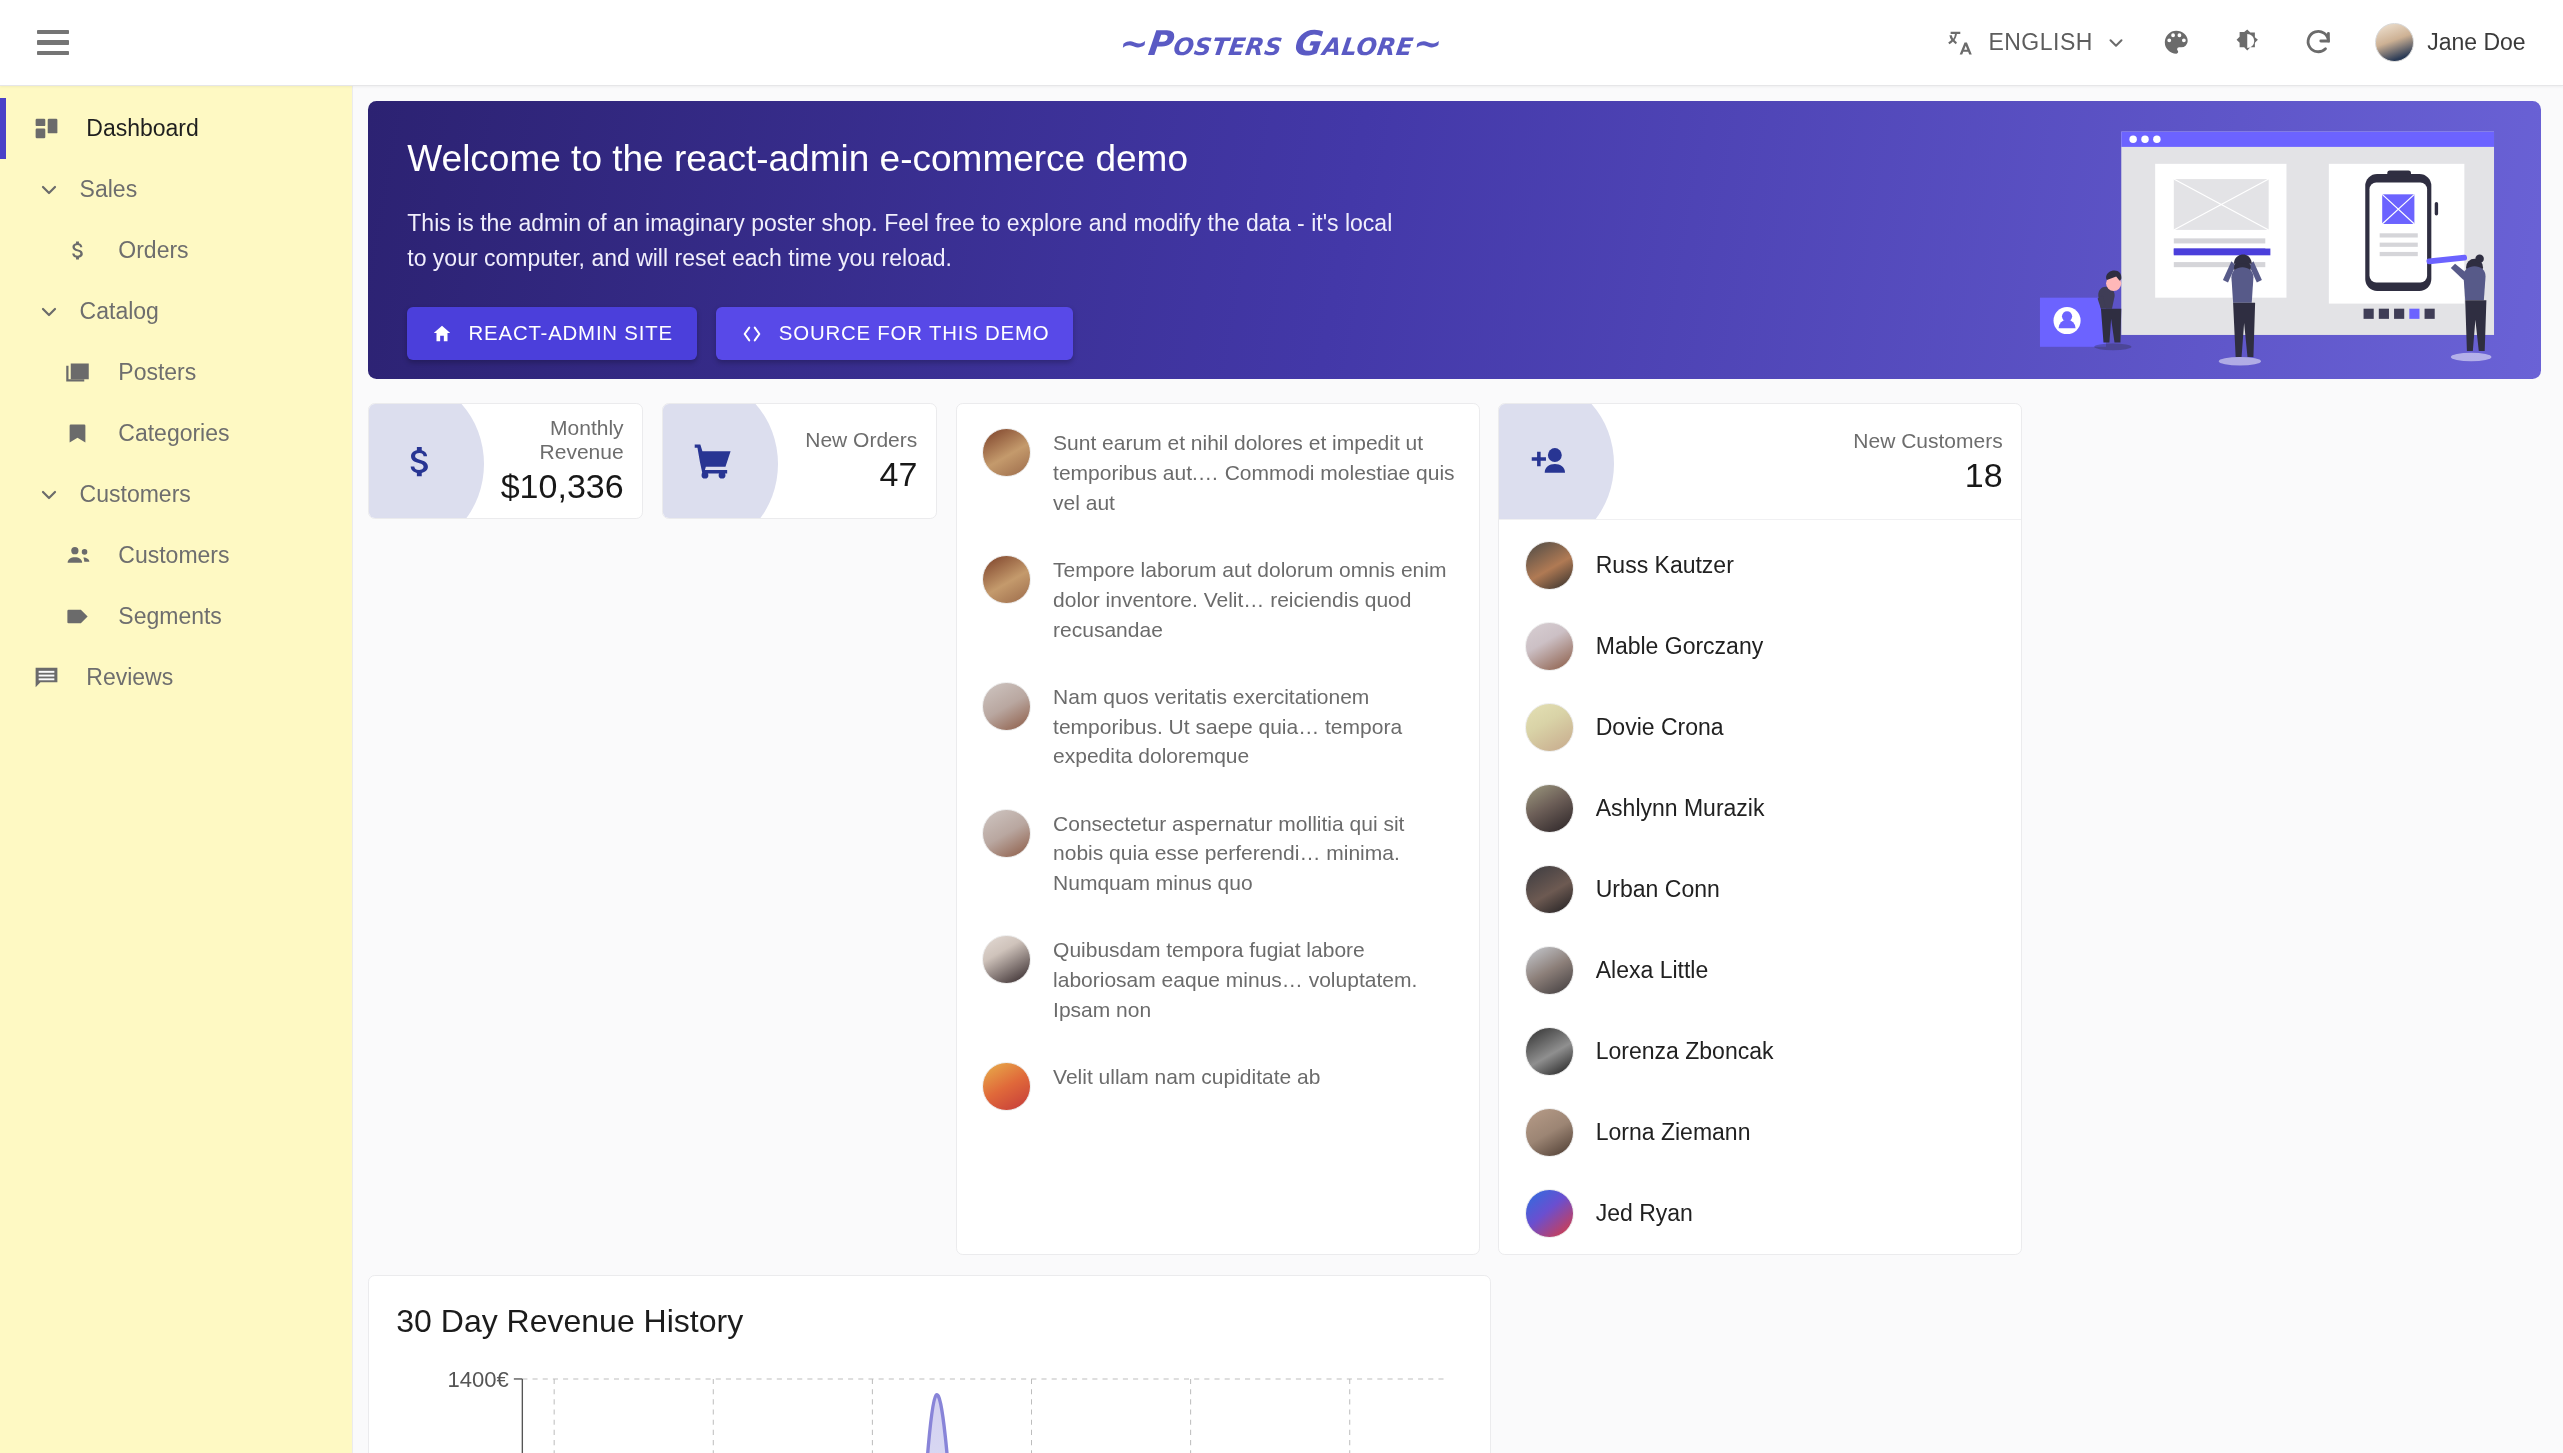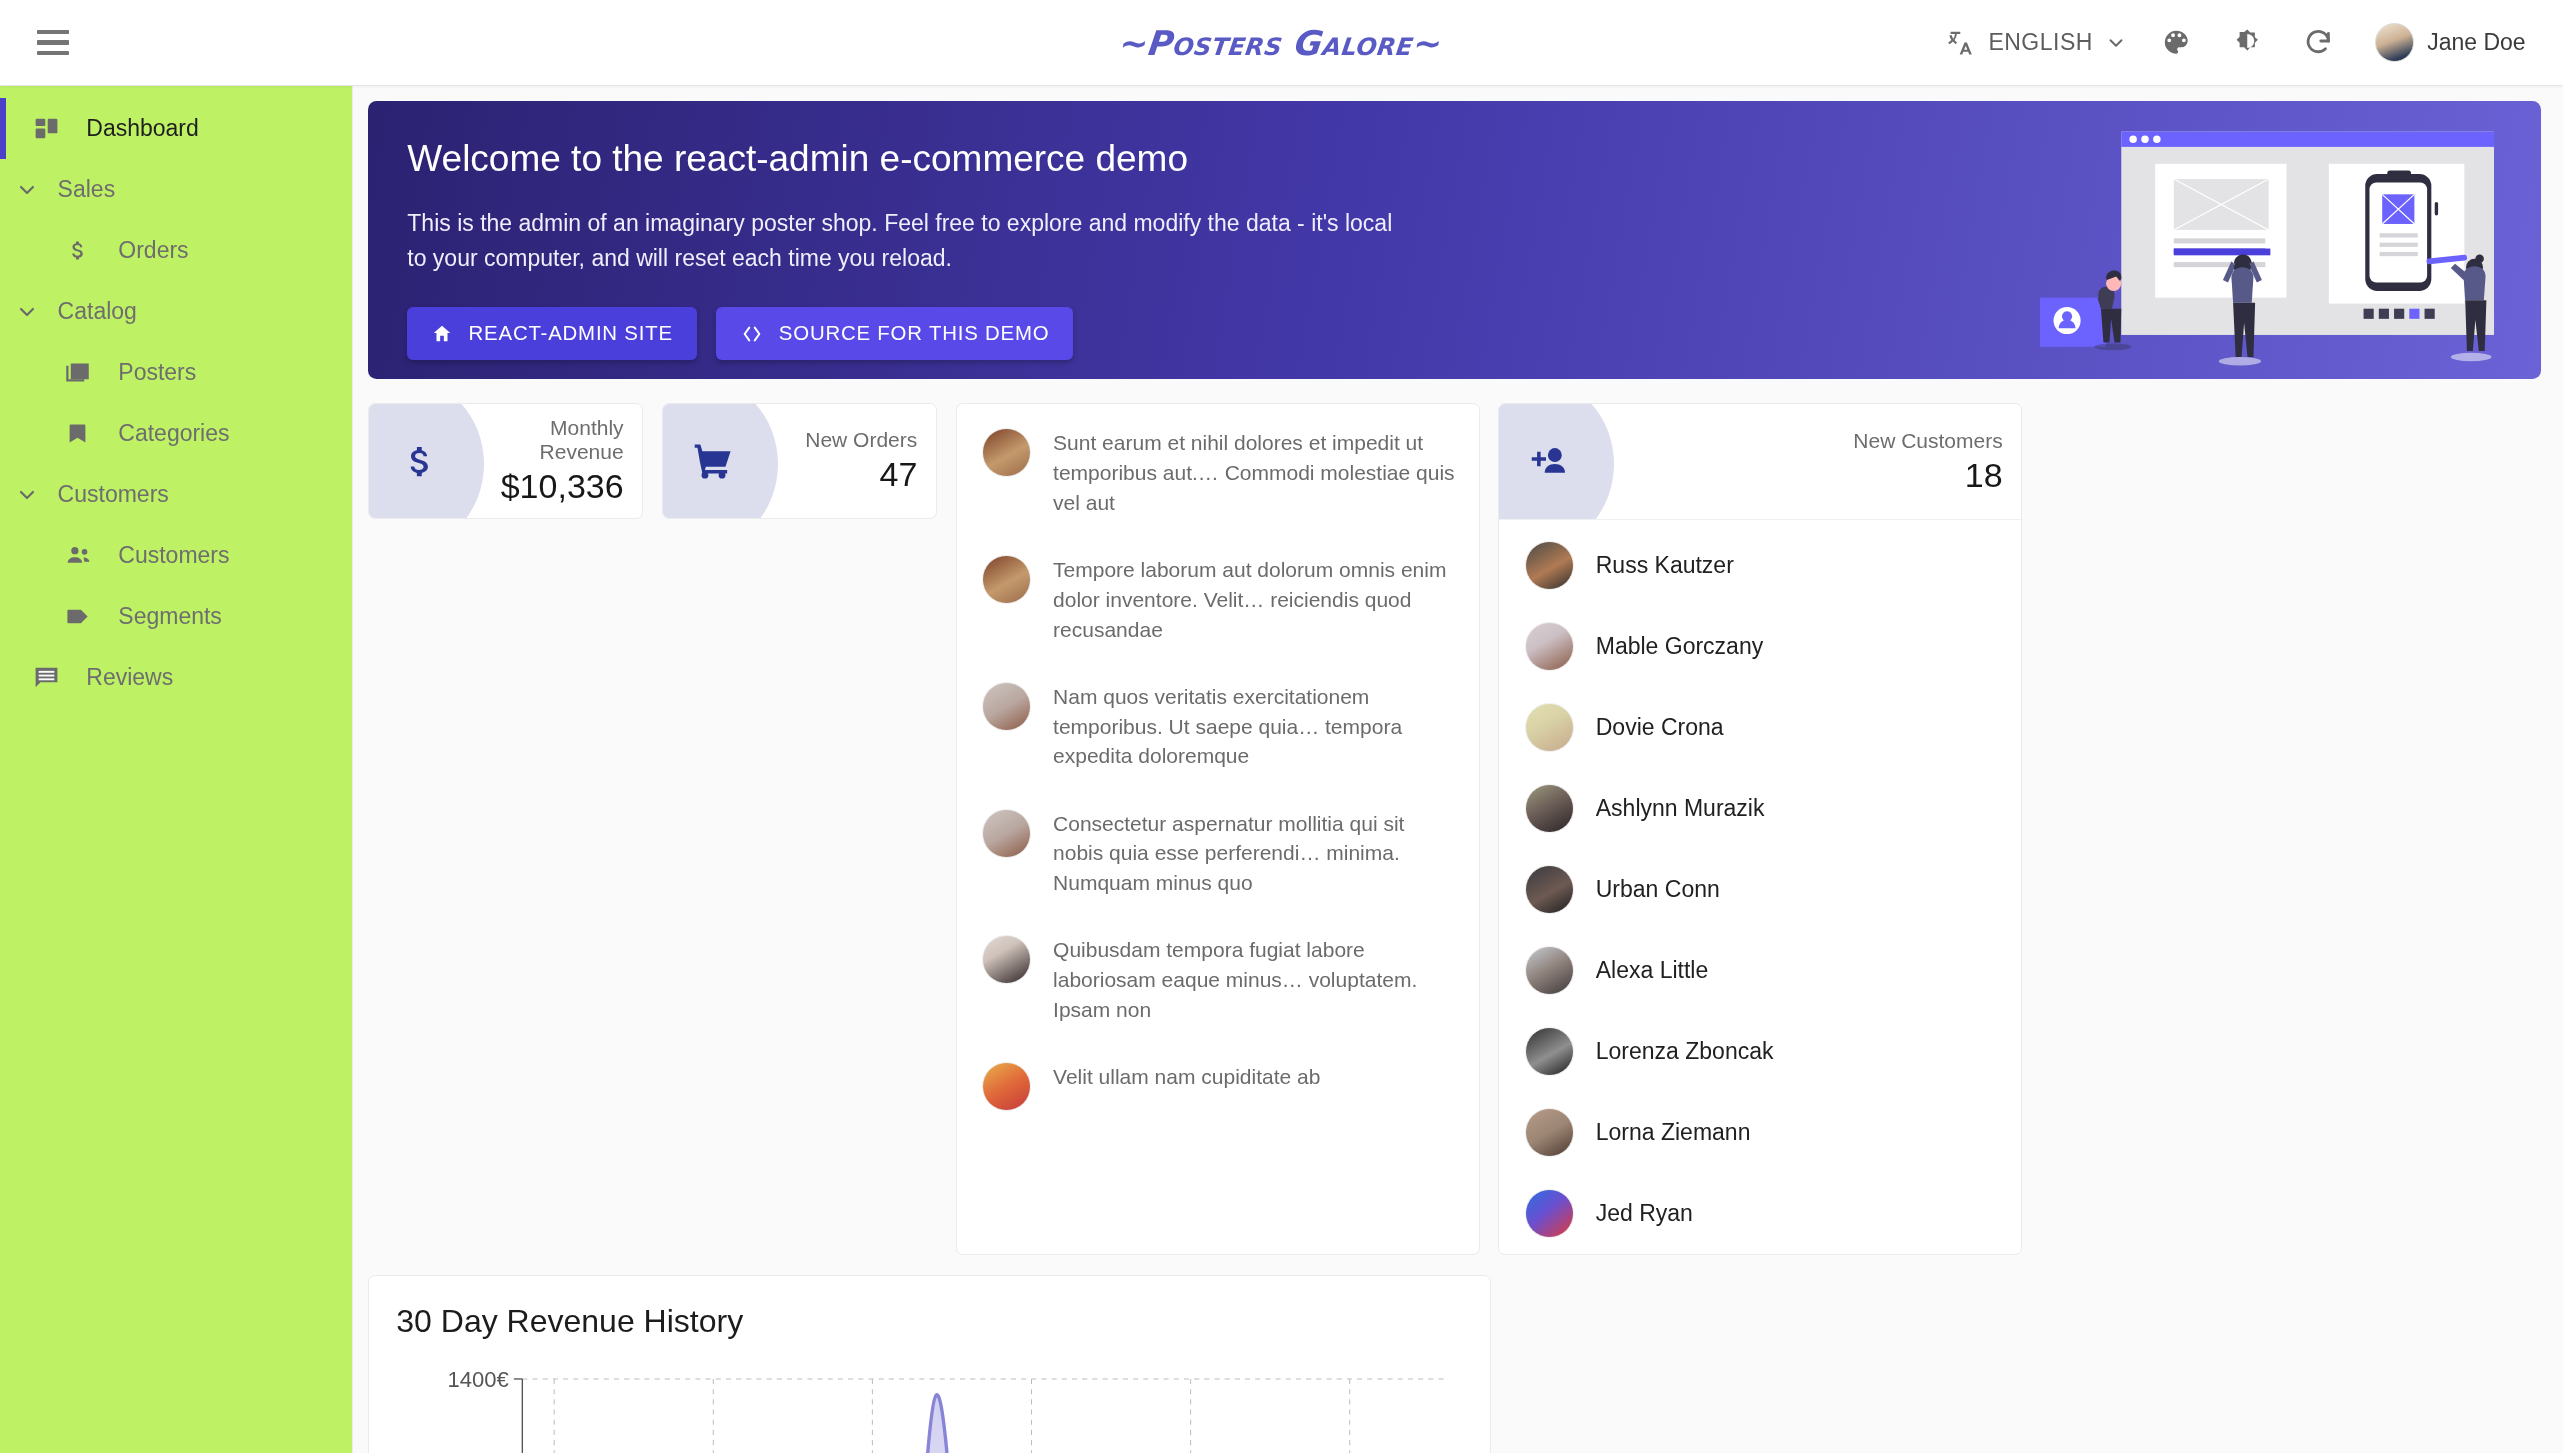--- a/index.html
+++ b/index.html
@@ -57,36 +57,36 @@
   .avatar-hdr {
     width: 39px; height: 39px; border-radius: 50%;
     background: linear-gradient(160deg,#e9d9c6 10%, #cdb194 45%, #2b3b56 85%);
     border: 0.8px solid #d8d8d8; flex: none;
   }
   .user-name { font-size: 23px; color: #3a3a3a; }
 
   
   .sidebar {
     position: absolute; top: 86px; left: 0; width: 353px; height: 1368px;
-    background: #bef264; border-right: 0.8px solid #ebebed;
+    background: #fef9c3; border-right: 0.8px solid #ebebed;
     padding-top: 12px;
   }
   .nav-item {
     display: flex; align-items: center; height: 61px;
     padding-left: 32px; cursor: pointer; position: relative;
     color: #6e6e6e;
   }
   .nav-item.active::before {
     content: ""; position: absolute; left: 0; top: 0; bottom: 0;
     width: 6px; background: #4a41c8;
   }
   .nav-item.active .nav-label { color: #1f1f1f; font-weight: 400; }
   .nav-icon { width: 39px; display: flex; align-items: center; justify-content: flex-start; flex:none; }
   .nav-label { font-size: 23px; margin-left: 15.3px; white-space: nowrap; }
-  .nav-group { display:flex; align-items:center; height: 61px; padding-left: 10px; cursor: pointer; color:#6e6e6e;}
+  .nav-group { display:flex; align-items:center; height: 61px; padding-left: 32px; cursor: pointer; color:#6e6e6e;}
   .nav-group .chev { width: 34px; flex:none; display:flex; justify-content:center;}
   .nav-group .nav-label { margin-left: 13.6px; }
   .nav-child { padding-left: 64px; }
 
   
   .main {
     position: absolute; top: 86px; left: 353px;
     width: 2210px; height: 1368px;
     padding: 15.3px 22px 0 15.3px;
   }

